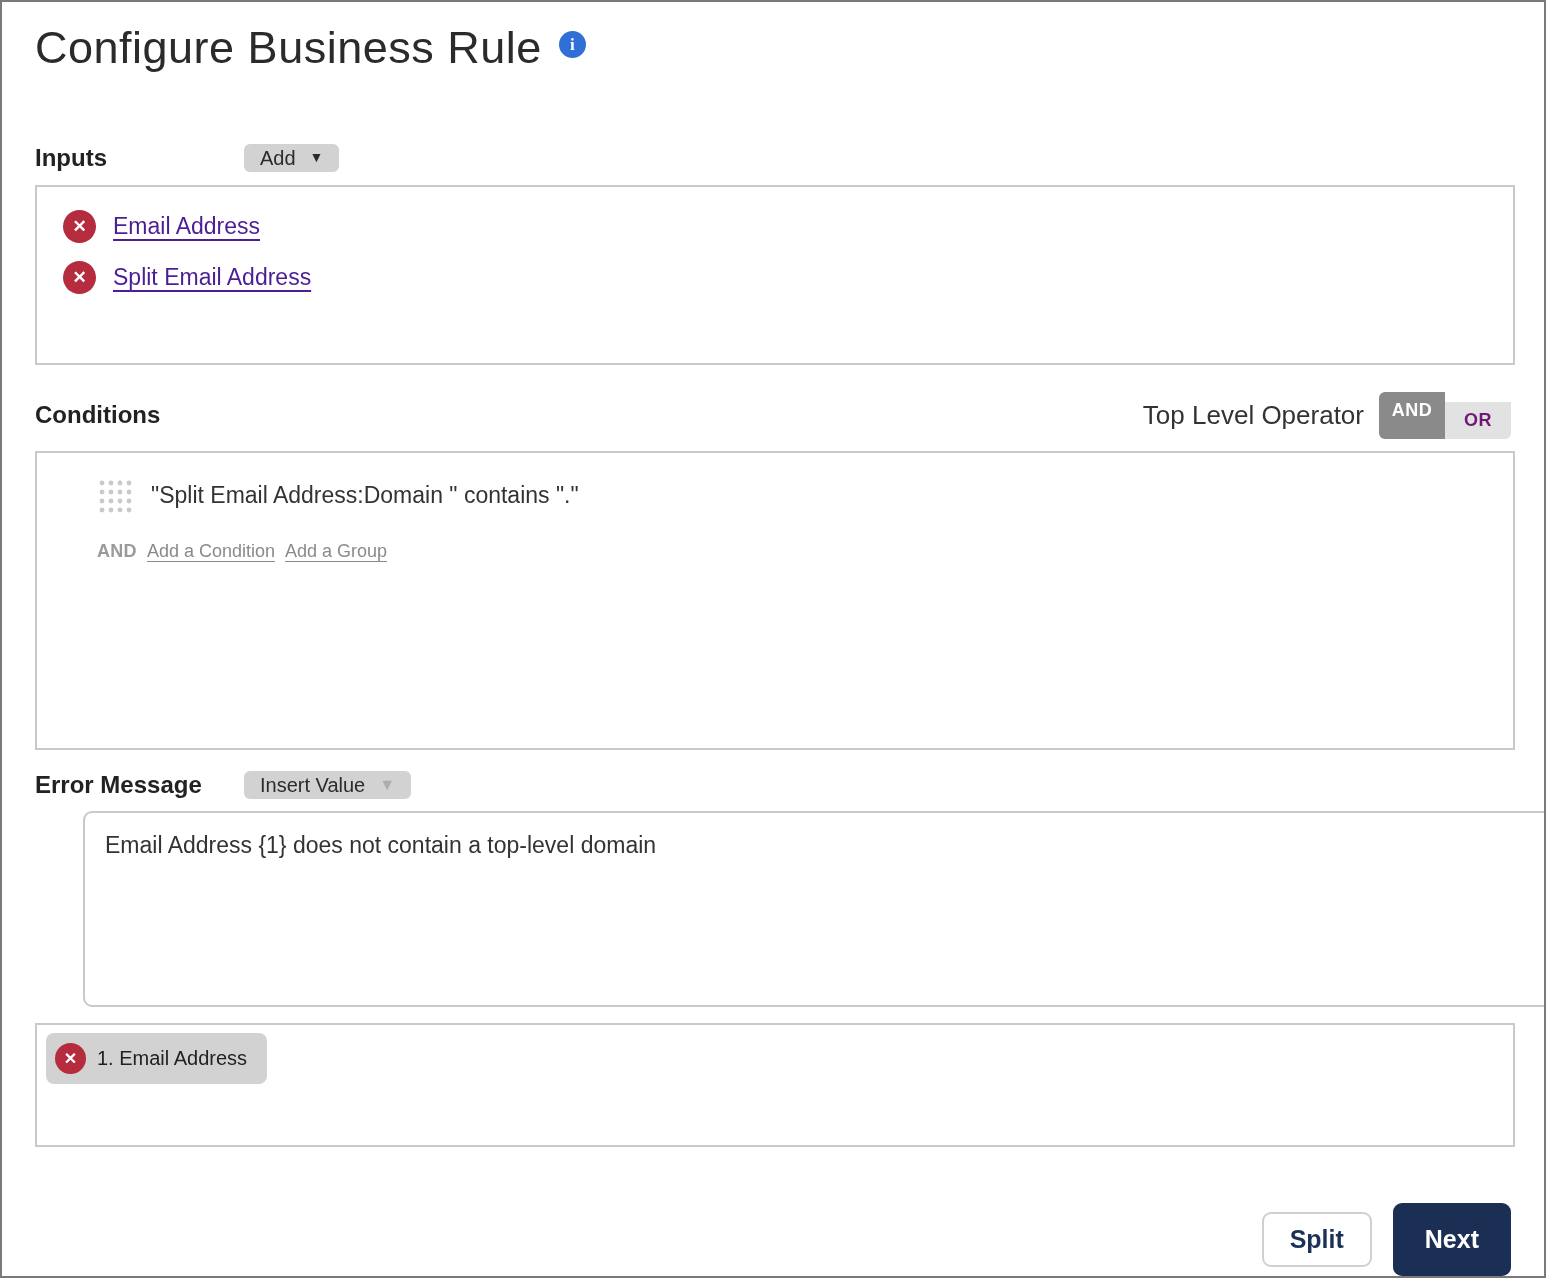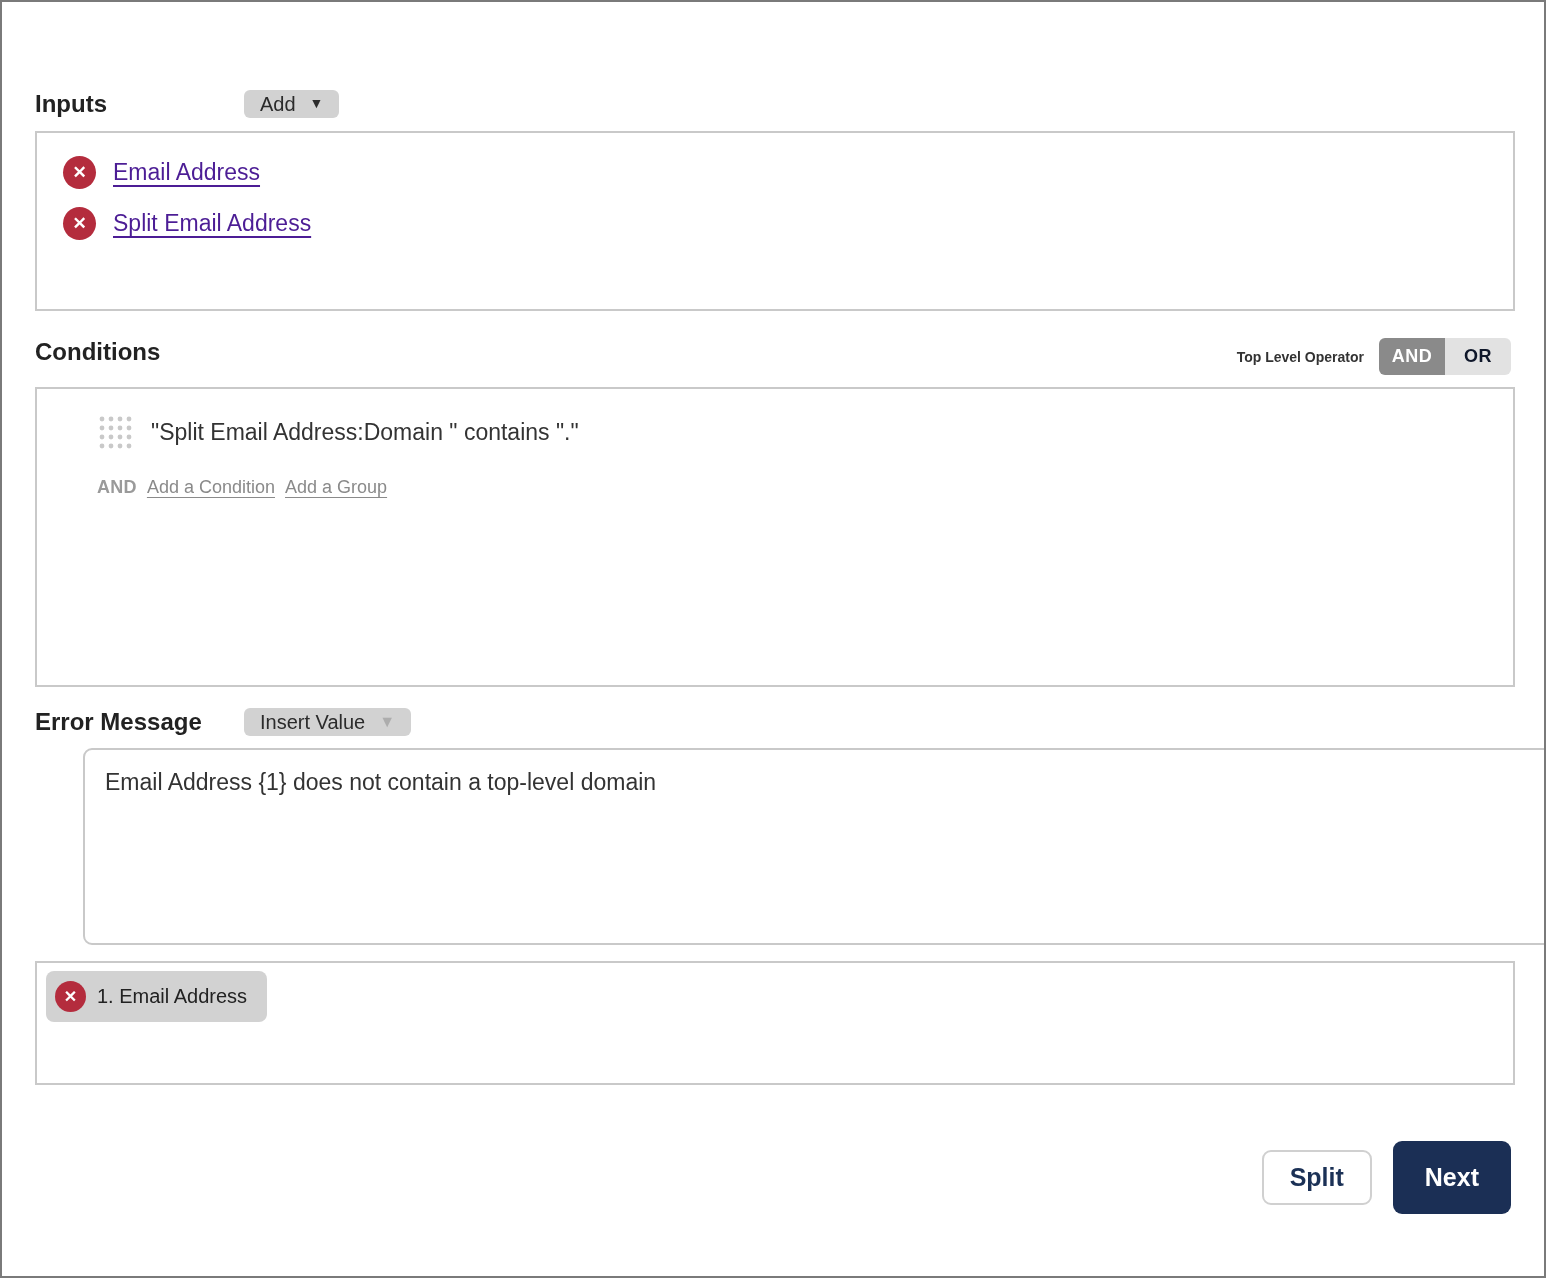--- a/index.html
+++ b/index.html
@@ -20,21 +20,21 @@
   }
   .info-icon {
     width: 27px; height: 27px; border-radius: 50%;
     background: #2f6fd6; color: #fff;
     display: flex; align-items: center; justify-content: center;
     font-size: 17px; font-weight: 700; font-family: "Liberation Serif", serif;
     margin-top: 9px; cursor: pointer; flex: 0 0 auto;
   }
 
   
-  .section-header { display: flex; }
+  .section-header { display: flex; align-items: center; }
   .section-label { font-size: 24px; font-weight: 700; color: #222; min-width: 209px; }
   .inputs-header { margin-top: 70px; }
   .conditions-header { margin-top: 27px; }
   .error-header { margin-top: 21px; }
 
   
   .dd-btn {
     display: inline-flex; align-items: center; gap: 14px;
     background: #d2d2d2; border: none; border-radius: 6px;
     padding: 0 16px; font-size: 20px; color: #2b2b2b;
@@ -52,28 +52,28 @@
     background: #b42c3d; color: #fff; display: flex; align-items: center; justify-content: center;
     font-size: 17px; font-weight: 700; cursor: pointer;
   }
   .input-link {
     font-size: 23px; color: #4c1d95; text-decoration: underline;
     text-underline-offset: 5px; text-decoration-thickness: 2px; cursor: pointer;
   }
 
   
   .tlo-wrap { margin-left: auto; display: flex; align-items: center; }
-  .tlo-label { font-size: 14px; font-weight: 700; color: #333; }
+  .tlo-label { font-size: 26px; font-weight: 400; color: #333; }
   .toggle { display: flex; margin-left: 15px; border-radius: 6px; overflow: hidden; }
   .toggle-seg {
     font-size: 18px; font-weight: 700; padding: 8px 0; width: 66px; text-align: center;
     cursor: pointer; letter-spacing: 0.5px;
   }
   .toggle-seg.active { background: #8a8a8a; color: #fff; }
-  .toggle-seg.inactive { background: #e2e2e2; color: #0f172a; }
+  .toggle-seg.inactive { background: #e2e2e2; color: #701a75; margin-top: 10px; }
 
   .conditions-box { height: 300px; margin-top: 12px; padding: 25px 0 0 60px; }
   .condition-row { display: flex; align-items: center; gap: 18px; }
   .drag-handle { width: 36px; height: 36px; cursor: grab; flex: 0 0 auto; display: flex; align-items: center; justify-content: center; }
   .condition-text { font-size: 23px; color: #333; }
   .cond-footer { display: flex; align-items: baseline; gap: 10px; margin-top: 27px; }
   .and-label { font-size: 18px; font-weight: 700; color: #9a9a9a; letter-spacing: 0.3px; }
   .cond-link {
     font-size: 18px; color: #8a8a8a; text-decoration: underline;
     text-underline-offset: 4px; cursor: pointer;
@@ -105,20 +105,24 @@
     background: #1b2f55; border: none; border-radius: 9px;
     color: #fff; font-size: 25px; font-weight: 700; font-family: inherit;
     padding: 22px 32px; cursor: pointer;
   }
 </style>
 </head>
 <body>
 
 <div class="content">
 
+  <div class="title-row">
+    <div class="page-title">Configure Business Rule</div>
+    <div class="info-icon">i</div>
+  </div>
 
   <div class="section-header inputs-header">
     <div class="section-label">Inputs</div>
     <button class="dd-btn">
       <span>Add</span>
       <span class="caret-dark">▼</span>
     </button>
   </div>
 
   <div class="panel inputs-box">

